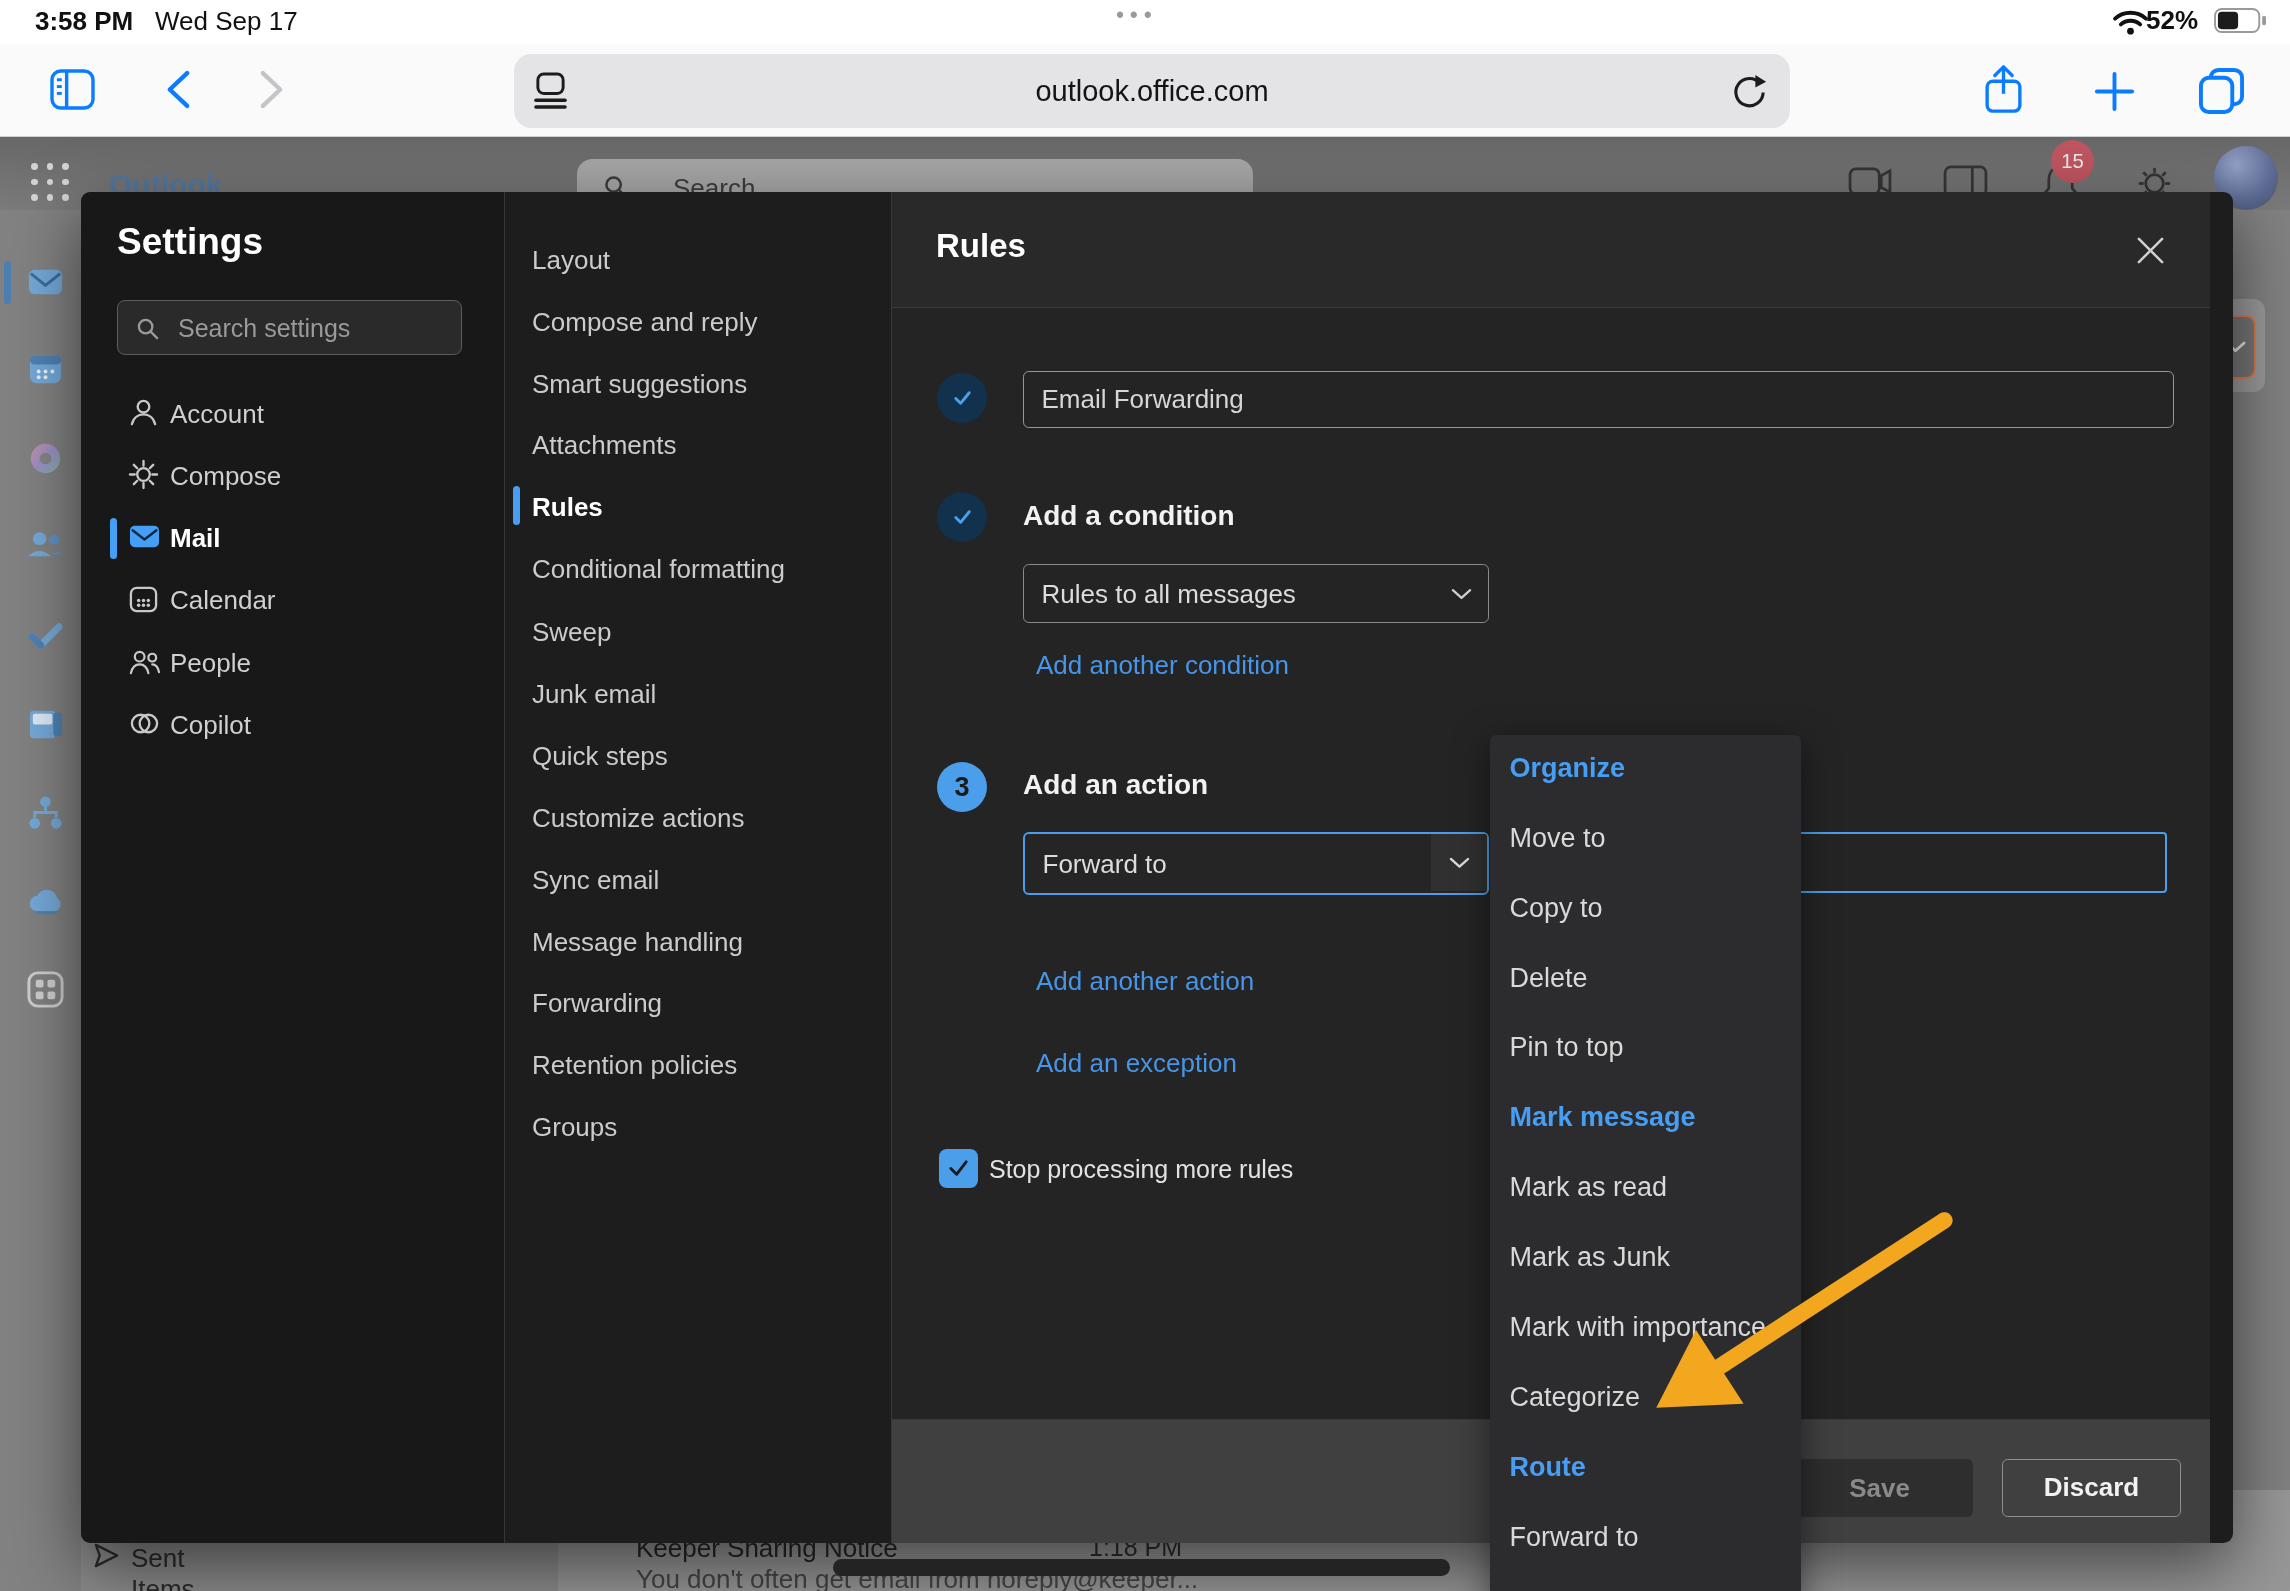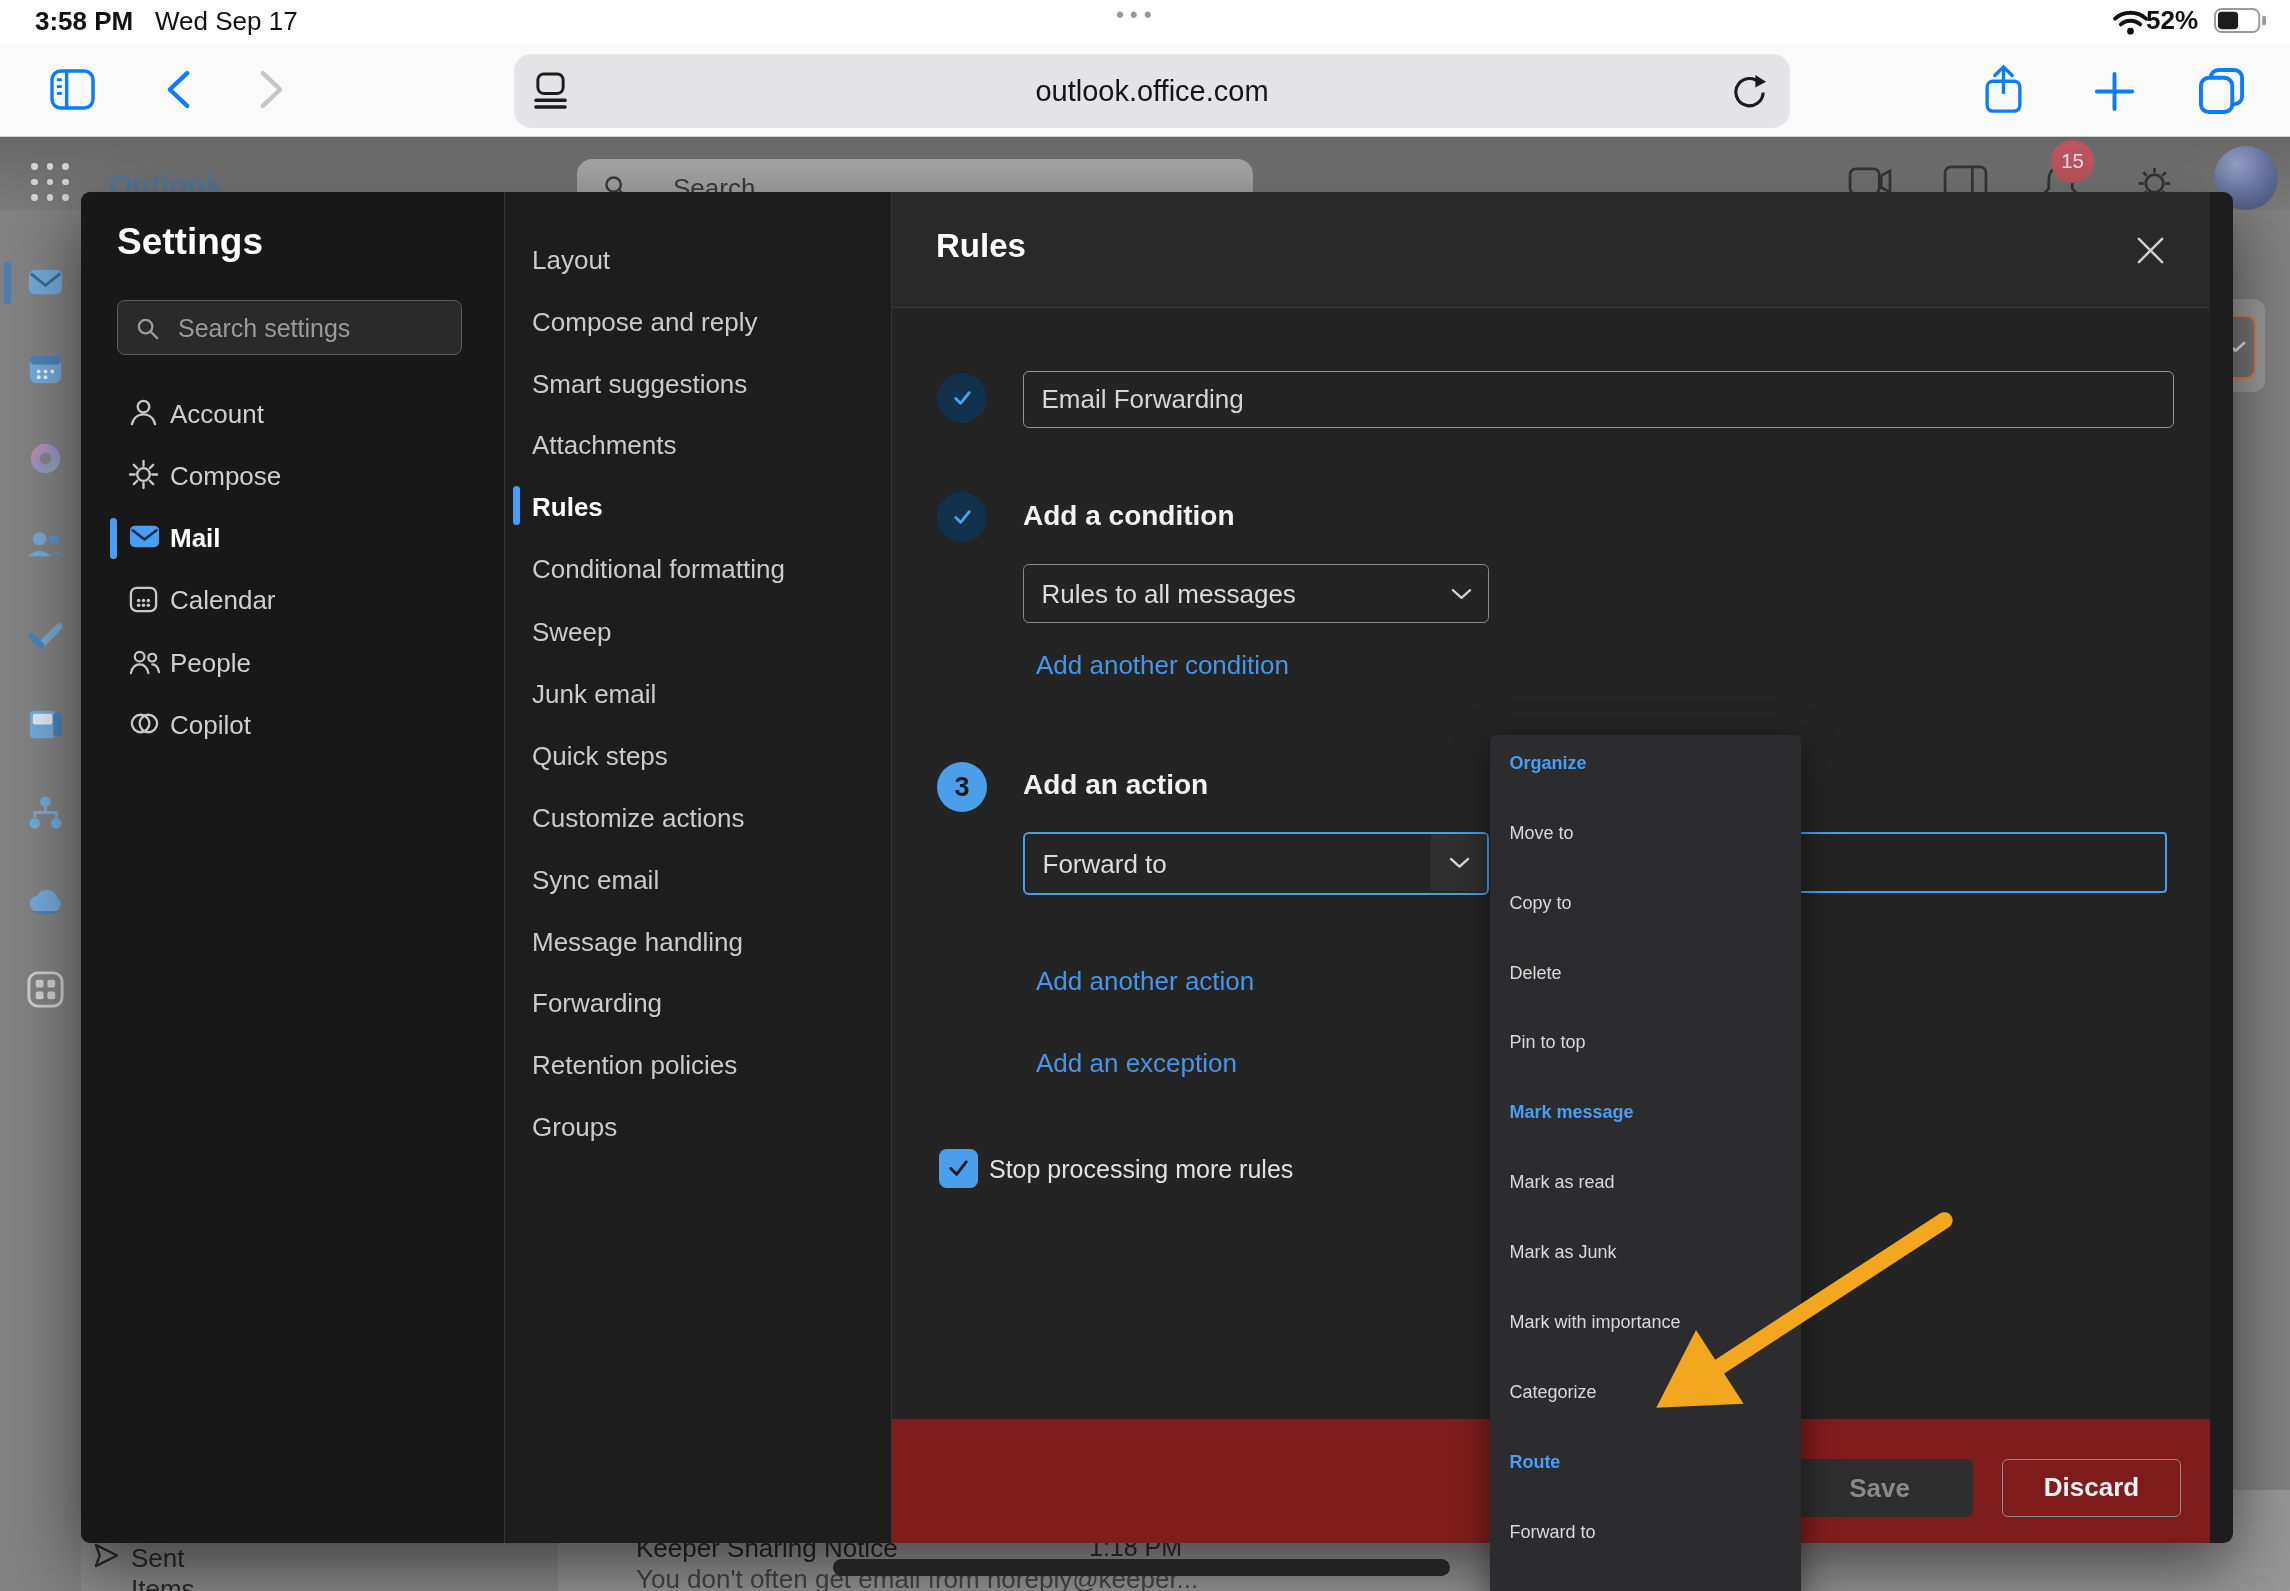--- a/index.html
+++ b/index.html
@@ -74,21 +74,21 @@
   .nav-bar{position:absolute;left:29px;width:6.8px;height:41px;border-radius:3.9px;background:#479ef5;}
 
   .sec-item{position:absolute;left:0;width:387px;height:62px;color:#cbcbcb;font-size:26px;}
   .sec-item .lbl{position:absolute;left:27px;top:15.5px;}
   .sec-item.selected .lbl{color:#ffffff;font-weight:700;}
   .sec-bar{position:absolute;left:7.8px;width:6.8px;height:39px;border-radius:3.9px;background:#479ef5;}
 
   .rp-header{position:absolute;left:0;top:0;width:1318px;height:116px;background:#292929;border-bottom:1px solid #3a3a3a;box-sizing:border-box;}
   .rp-title{position:absolute;left:44px;top:35px;font-size:33px;font-weight:700;color:#fff;}
   .rp-close{position:absolute;left:1243px;top:43px;width:31px;height:31px;}
-  .rp-footer{position:absolute;left:0;top:1227px;width:1318px;height:124px;background:#7f1d1d;border-top:1px solid #3a3a3a;box-sizing:border-box;text-decoration:underline;}
+  .rp-footer{position:absolute;left:0;top:1227px;width:1318px;height:124px;background:#404040;border-top:1px solid #3a3a3a;box-sizing:border-box;text-decoration:underline;}
 
   .chk-circle{position:absolute;width:50px;height:50px;border-radius:50%;background:#12314c;display:flex;align-items:center;justify-content:center;}
   .step-circle{position:absolute;width:50px;height:50px;border-radius:50%;background:#4a9eea;color:#1a1a1a;
      font-size:27px;font-weight:600;display:flex;align-items:center;justify-content:center;}
 
   .rule-input{position:absolute;left:131px;top:179px;width:1151px;height:57px;border:1.5px solid #979797;border-radius:5.8px;
      background:transparent;box-sizing:border-box;color:#d6d6d6;font-size:26px;padding:0 17.5px;font-family:inherit;outline:none;}
   .sect-label{position:absolute;left:131px;font-size:28px;font-weight:600;color:#f2f2f2;}
   .dd{position:absolute;left:131px;width:466px;box-sizing:border-box;border-radius:5.8px;color:#dcdcdc;font-size:26px;}
   .dd .val{position:absolute;left:17.5px;top:50%;transform:translateY(-50%);}
@@ -103,21 +103,21 @@
      display:flex;align-items:center;justify-content:center;}
   .stop-label{position:absolute;left:97px;top:963px;font-size:25px;color:#e2e2e2;}
   .btn-save{position:absolute;left:894px;top:39px;width:187px;height:58px;border-radius:5.8px;background:#2e2e2e;
      color:#8a8a8a;font-size:26px;font-weight:600;text-align:center;line-height:58px;}
   .btn-discard{position:absolute;left:1110px;top:39px;width:179px;height:58px;border-radius:5.8px;border:1.5px solid #8f8f8f;
      box-sizing:border-box;color:#f2f2f2;font-size:26px;font-weight:600;text-align:center;line-height:55px;}
 
   
   .action-menu{position:absolute;left:1490px;top:599px;width:311px;height:993px;background:#2c2c2e;z-index:30;
      border-radius:5.8px;box-shadow:0 9.7px 35px rgba(0,0,0,.5);}
-  .menu-item{position:absolute;left:0;width:311px;height:70px;font-size:18px;color:#d9d9d9;}
+  .menu-item{position:absolute;left:0;width:311px;height:70px;font-size:27px;color:#d9d9d9;}
   .menu-item span{position:absolute;left:19.4px;top:18.4px;}
   .menu-item.header span{color:#479ef5;font-weight:700;}
 
   .arrow-svg{position:absolute;left:0;top:0;width:2290px;height:1591px;z-index:35;pointer-events:none;}
   svg{display:block;}
 </style>
 </head>
 <body>
 
 <div class="screen">

